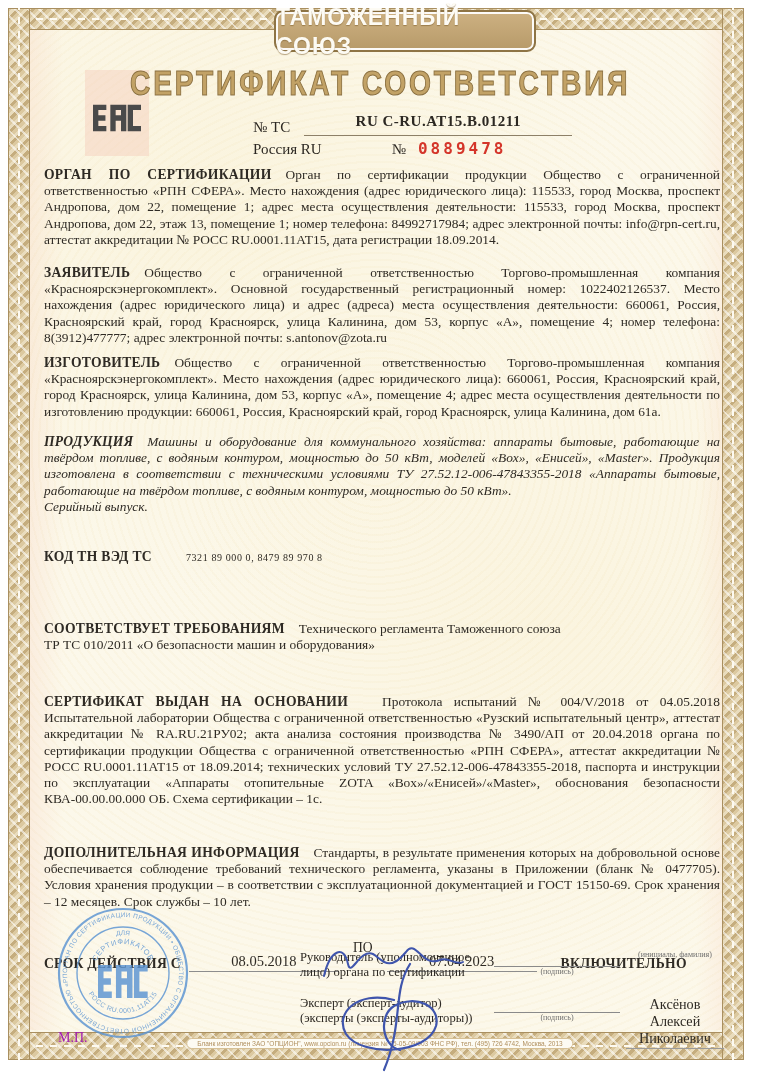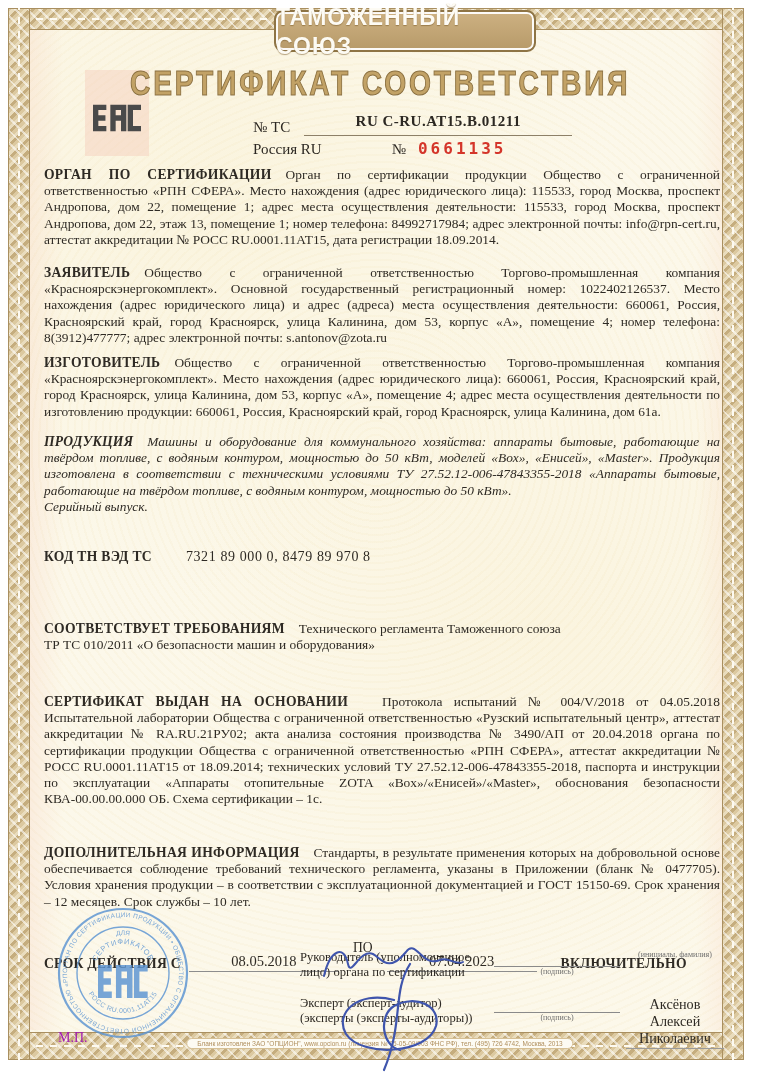--- a/index.html
+++ b/index.html
@@ -75,21 +75,21 @@
 
   .sec { position:absolute; left:44px; width:676px; font-size:13.4px; line-height:16.2px;
       color:#2e2a24; text-align:justify; }
   .sec .h { font-weight:bold; letter-spacing:0.3px; font-size:13.6px; }
   .sec.nojust { text-align:left; }
   .sec .gap { display:inline-block; width:14px; }
   .sec .bigap { display:inline-block; width:34px; }
   #sec-org { top:167px; } #sec-app { top:265px; } #sec-man { top:355px; }
   #sec-prod { top:434px;font-style:italic; } #sec-code { top:549px; } #sec-conf { top:621px; }
   #sec-basis { top:694px; } #sec-add { top:845px; }
-  #sec-code .code-val { font-size:14px; letter-spacing:0.6px; }
+  #sec-code .code-val { font-size:10px; letter-spacing:0.6px; }
 
   .validity { position:absolute; left:44px; top:924px; width:676px; display:flex;
       align-items:flex-end; font-size:13.6px; color:#2e2a24; z-index:3; }
   .validity .h { font-weight:bold; letter-spacing:0.3px; }
   .validity .date-cell { width:150px; border-bottom:1px solid #8d8d8d; text-align:center;
       font-size:14.5px; padding-bottom:1px; margin:0 8px; }
   .validity .po { margin:16px 6px;text-align:right; }
   .validity .incl { margin-left:16px; font-weight:bold; letter-spacing:0.3px; }
 
   .sig-block { position:absolute; left:300px; top:950px; width:424px; z-index:3; }
@@ -144,21 +144,21 @@
     <span>СЕРТИФИКАТ СООТВЕТСТВИЯ</span>
   </div>
 
   <div class="numline">
     <span class="lbl">№ ТС</span>
     <span class="val-cell">RU C-RU.АТ15.В.01211</span>
   </div>
   <div class="seriesline">
     <span>Россия RU</span>
     <span class="no-sign">№</span>
-    <span class="serial">0661135</span>
+    <span class="serial">0889478</span>
   </div>
 
   <p class="sec" id="sec-org"><span class="h">ОРГАН ПО СЕРТИФИКАЦИИ</span><span class="gap"></span><span>Орган по сертификации продукции Общество с ограниченной ответственностью «РПН СФЕРА». Место нахождения (адрес юридического лица): 115533, город Москва, проспект Андропова, дом 22, помещение 1; адрес места осуществления деятельности: 115533, город Москва, проспект Андропова, дом 22, этаж 13, помещение 1; номер телефона: 84992717984; адрес электронной почты: info@rpn-cert.ru, аттестат аккредитации № РОСС RU.0001.11АТ15, дата регистрации 18.09.2014.</span></p>
 
   <p class="sec" id="sec-app"><span class="h">ЗАЯВИТЕЛЬ</span><span class="gap"></span><span>Общество с ограниченной ответственностью Торгово-промышленная компания «Красноярскэнергокомплект». Основной государственный регистрационный номер: 1022402126537. Место нахождения (адрес юридического лица) и адрес (адреса) места осуществления деятельности: 660061, Россия, Красноярский край, город Красноярск, улица Калинина, дом 53, корпус «А», помещение 4; номер телефона: 8(3912)477777; адрес электронной почты: s.antonov@zota.ru</span></p>
 
   <p class="sec" id="sec-man"><span class="h">ИЗГОТОВИТЕЛЬ</span><span class="gap"></span><span>Общество с ограниченной ответственностью Торгово-промышленная компания «Красноярскэнергокомплект». Место нахождения (адрес юридического лица): 660061, Россия, Красноярский край, город Красноярск, улица Калинина, дом 53, корпус «А», помещение 4; адрес места осуществления деятельности по изготовлению продукции: 660061, Россия, Красноярский край, город Красноярск, улица Калинина, дом 61а.</span></p>
 
   <p class="sec" id="sec-prod"><span class="h">ПРОДУКЦИЯ</span><span class="gap"></span><span>Машины и оборудование для коммунального хозяйства: аппараты бытовые, работающие на твёрдом топливе, с водяным контуром, мощностью до 50 кВт, моделей «Box», «Енисей», «Master». Продукция изготовлена в соответствии с техническими условиями ТУ 27.52.12-006-47843355-2018 «Аппараты бытовые, работающие на твёрдом топливе, с водяным контуром, мощностью до 50 кВт».</span><br><span>Серийный выпуск.</span></p>
 

